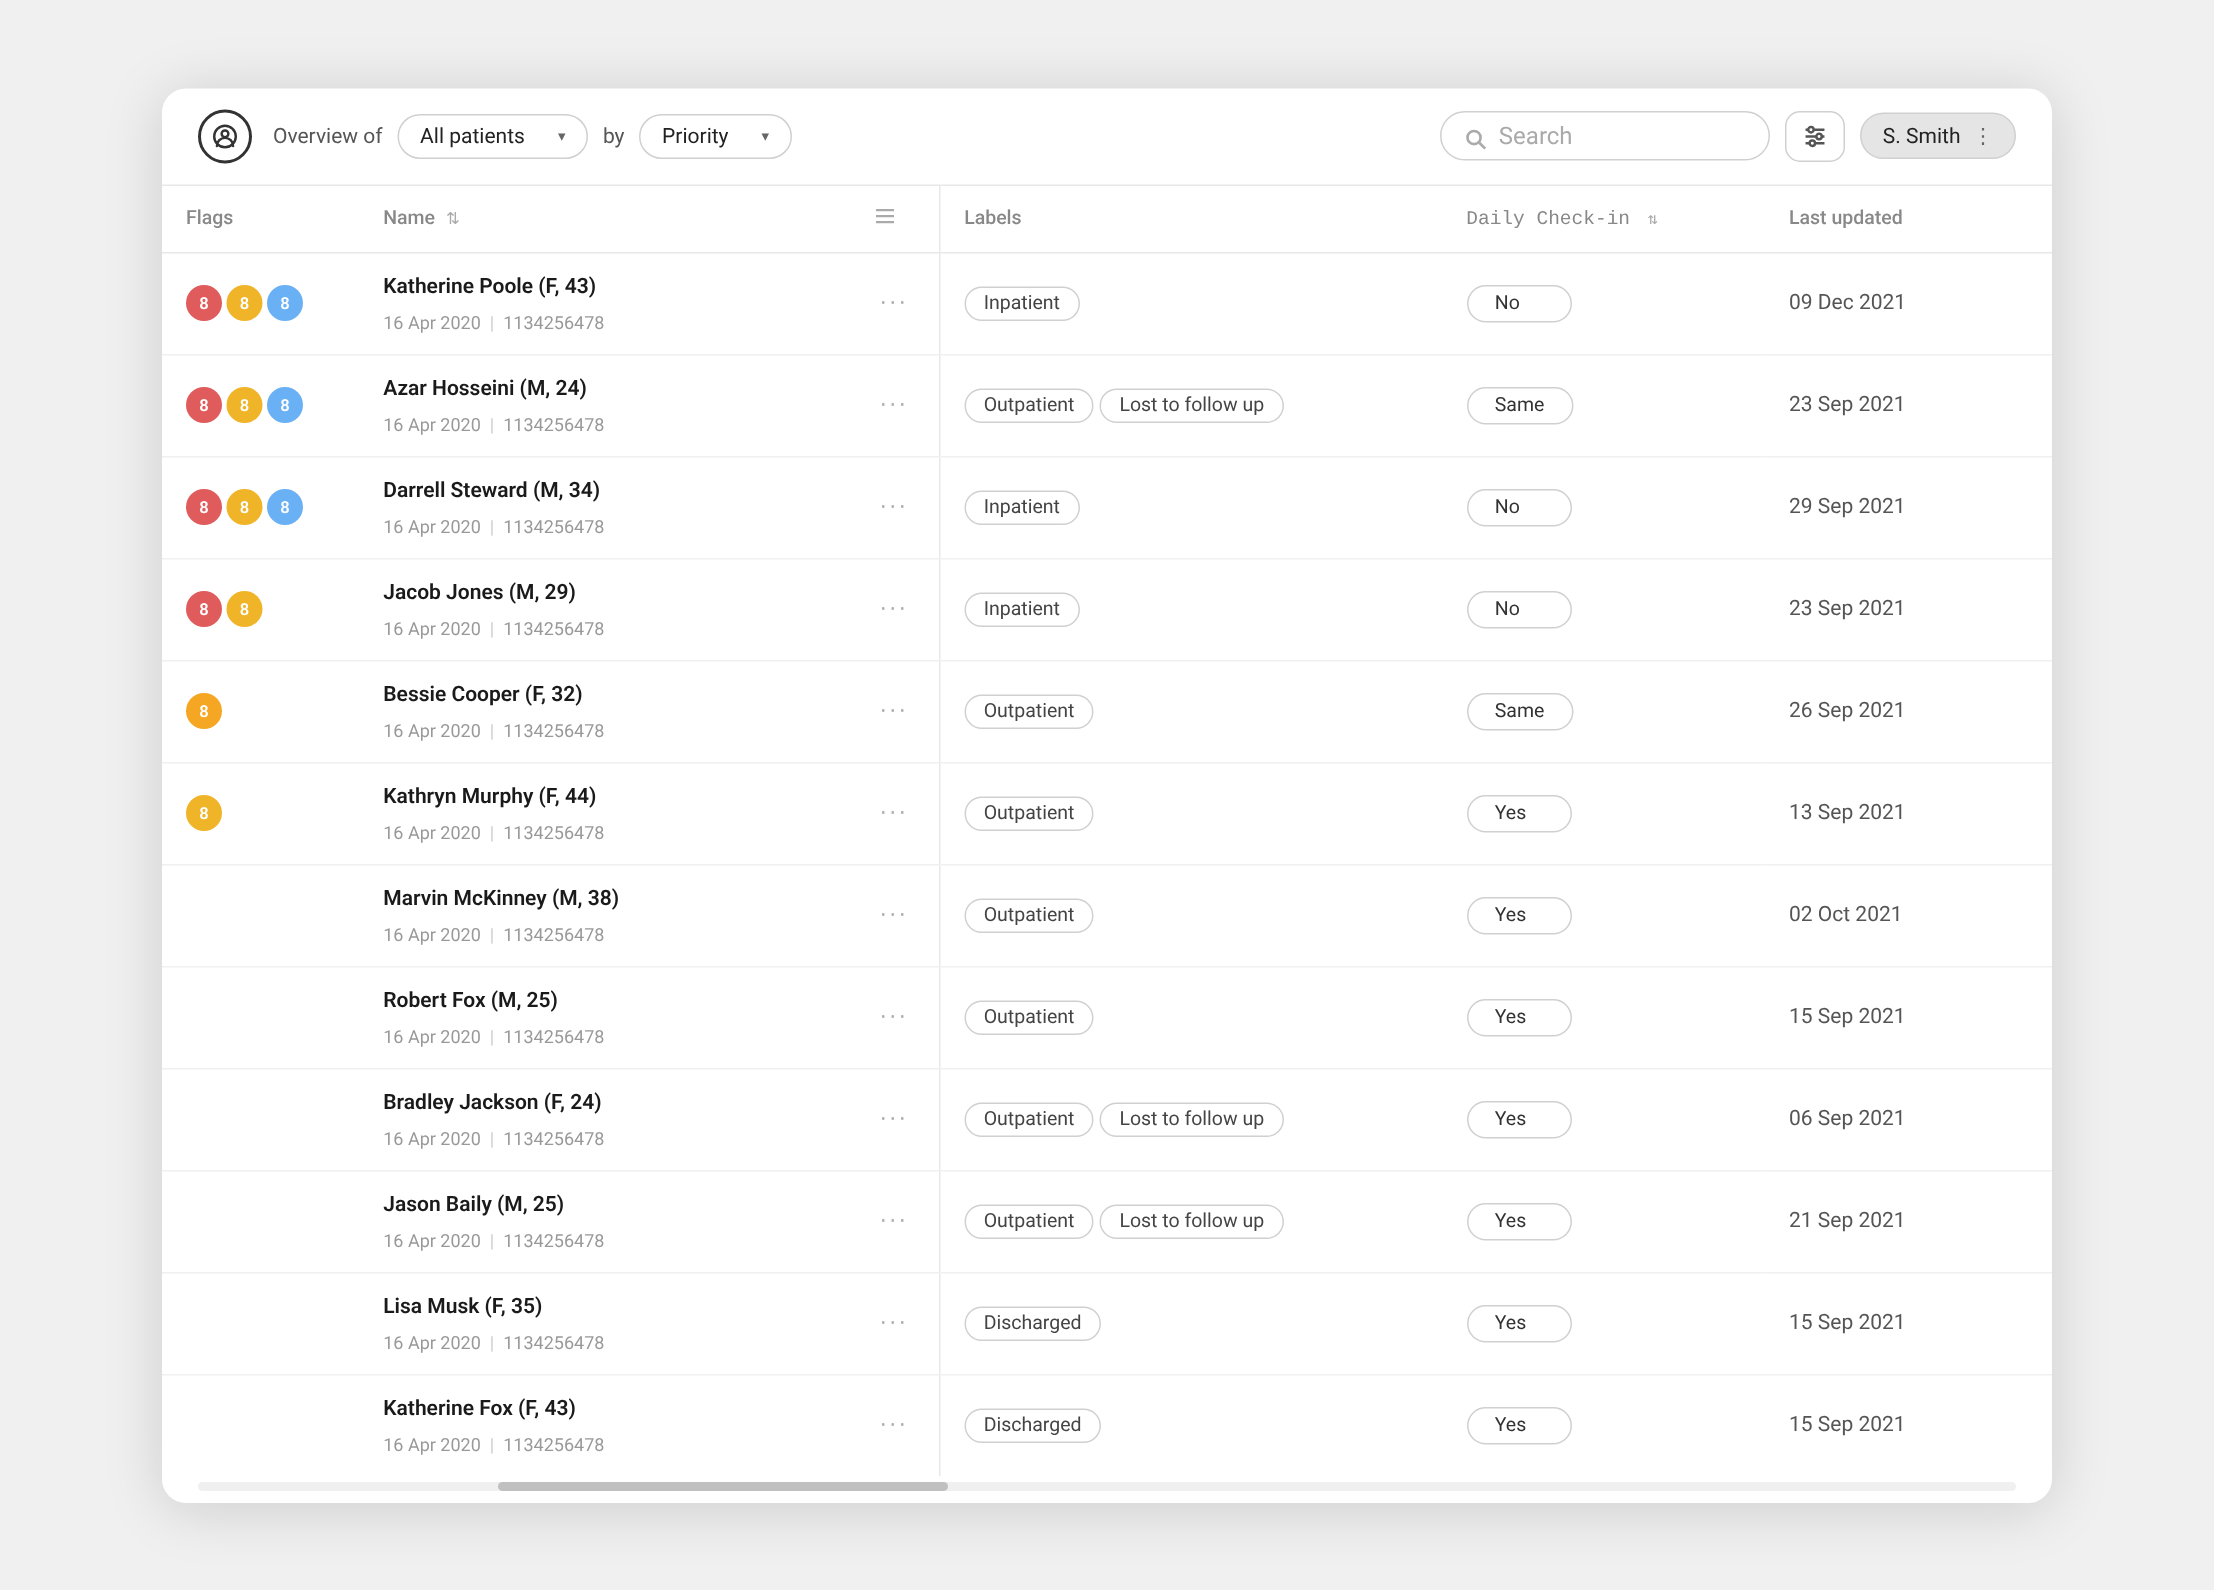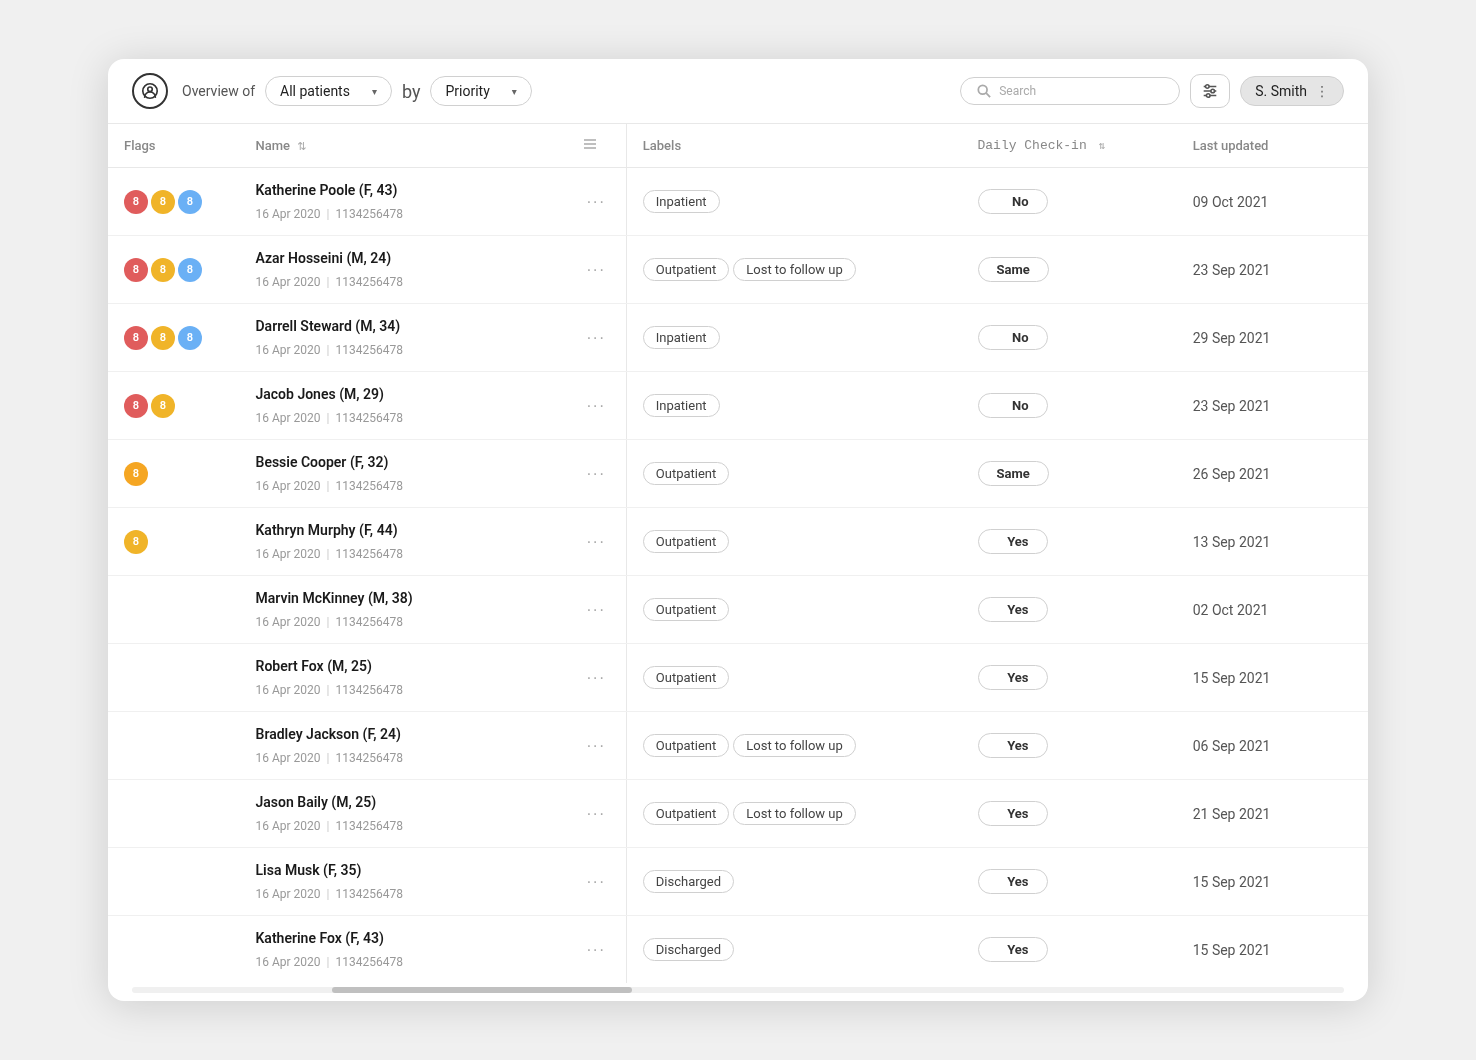--- a/index.html
+++ b/index.html
@@ -58,32 +58,32 @@
       color: #222;
       cursor: pointer;
       background: #fff;
       white-space: nowrap;
     }
     .filter-pill .chevron {
       font-size: 10px;
       color: #666;
     }
     .by-text {
-      font-size: 18px;
+      font-size: 14px;
       color: #555;
     }
     .header-spacer { flex: 1; }
     .search-box {
       display: flex;
-      align-items: flex-start;
+      align-items: flex-end;
       gap: 8px;
       border: 1.5px solid #d0d0d0;
       border-radius: 20px;
       padding: 6px 16px;
-      font-size: 12px;
+      font-size: 16px;
       color: #aaa;
       min-width: 220px;
       background: #fff;
     }
     .search-box svg { color: #aaa; }
     .filter-btn {
       border: 1.5px solid #d0d0d0;
       border-radius: 10px;
       padding: 7px 10px;
       cursor: pointer;
@@ -191,24 +191,24 @@
       color: #444;
       margin-right: 4px;
       white-space: nowrap;
     }
     .checkin-badge {
       display: inline-block;
       border: 1.5px solid #d0d0d0;
       border-radius: 14px;
       padding: 4px 18px;
       font-size: 13px;
-      font-weight: 700;
+      font-weight: 400;
       color: #333;
       min-width: 70px;
-      text-align: right;
+      text-align: left;
     }
     .last-updated {
       font-size: 14px;
       color: #555;
       white-space: nowrap;
     }
     .sort-icon {
       display: inline-block;
       margin-left: 4px;
       font-size: 11px;
@@ -327,21 +327,21 @@
     <div class="patient-meta">
       <span>16 Apr 2020</span>
       <span class="sep">|</span>
       <span>1134256478</span>
     </div>
   </td>
             <td style="padding: 14px 4px;"><button class="more-btn">···</button></td>
             <td class="col-divider" style="padding: 0px;"></td>
             <td><span class="label-tag">Inpatient</span></td>
             <td><span class="checkin-badge">No</span></td>
-            <td><span class="last-updated">09 Oct 2021</span></td>
+            <td><span class="last-updated">09 Dec 2021</span></td>
           </tr>
           <tr>
             <td>
               <div class="flags-cell">
                 <div class="flag-badge flag-red">8</div>
                 <div class="flag-badge flag-yellow">8</div>
                 <div class="flag-badge flag-blue">8</div>
               </div>
             </td>
             <td>

